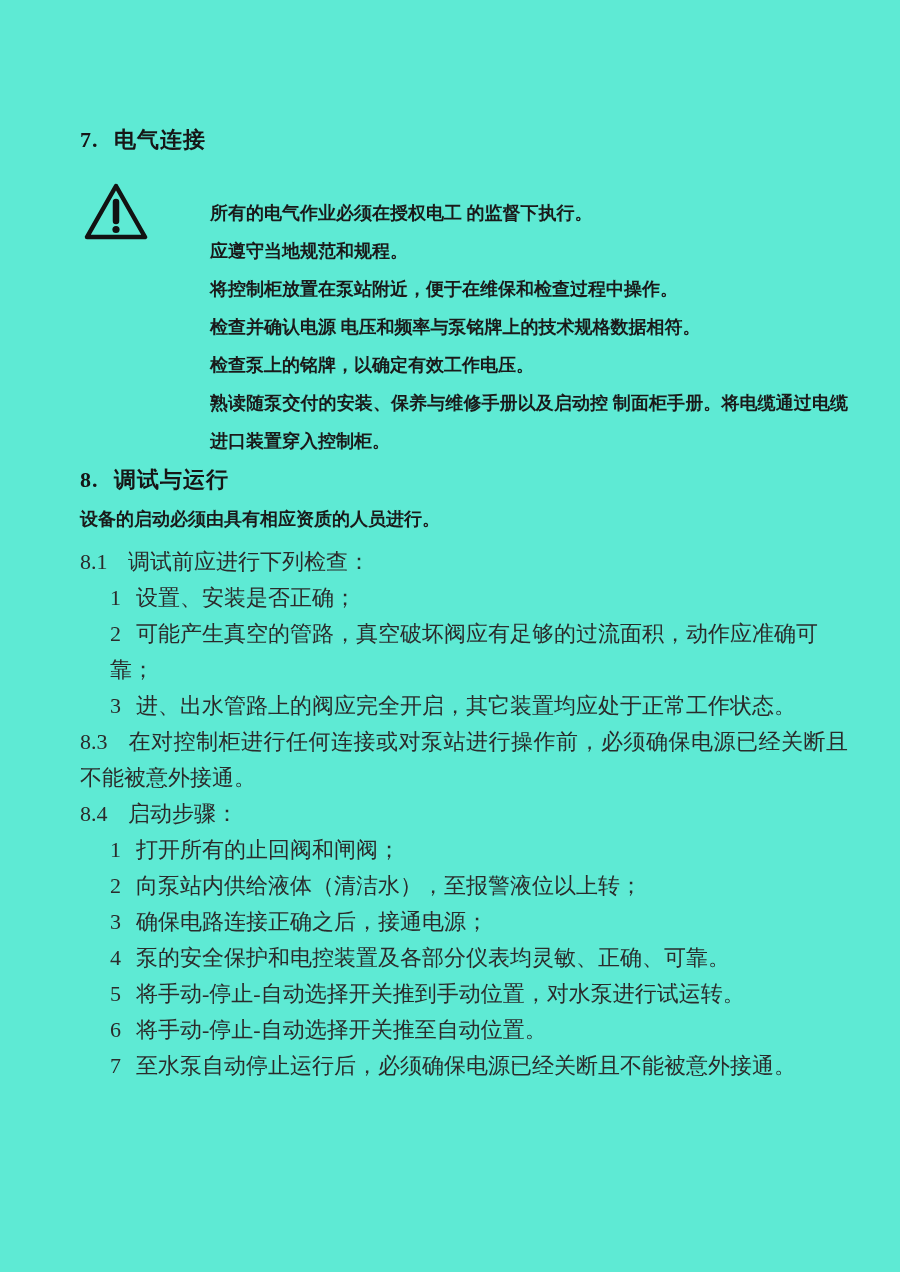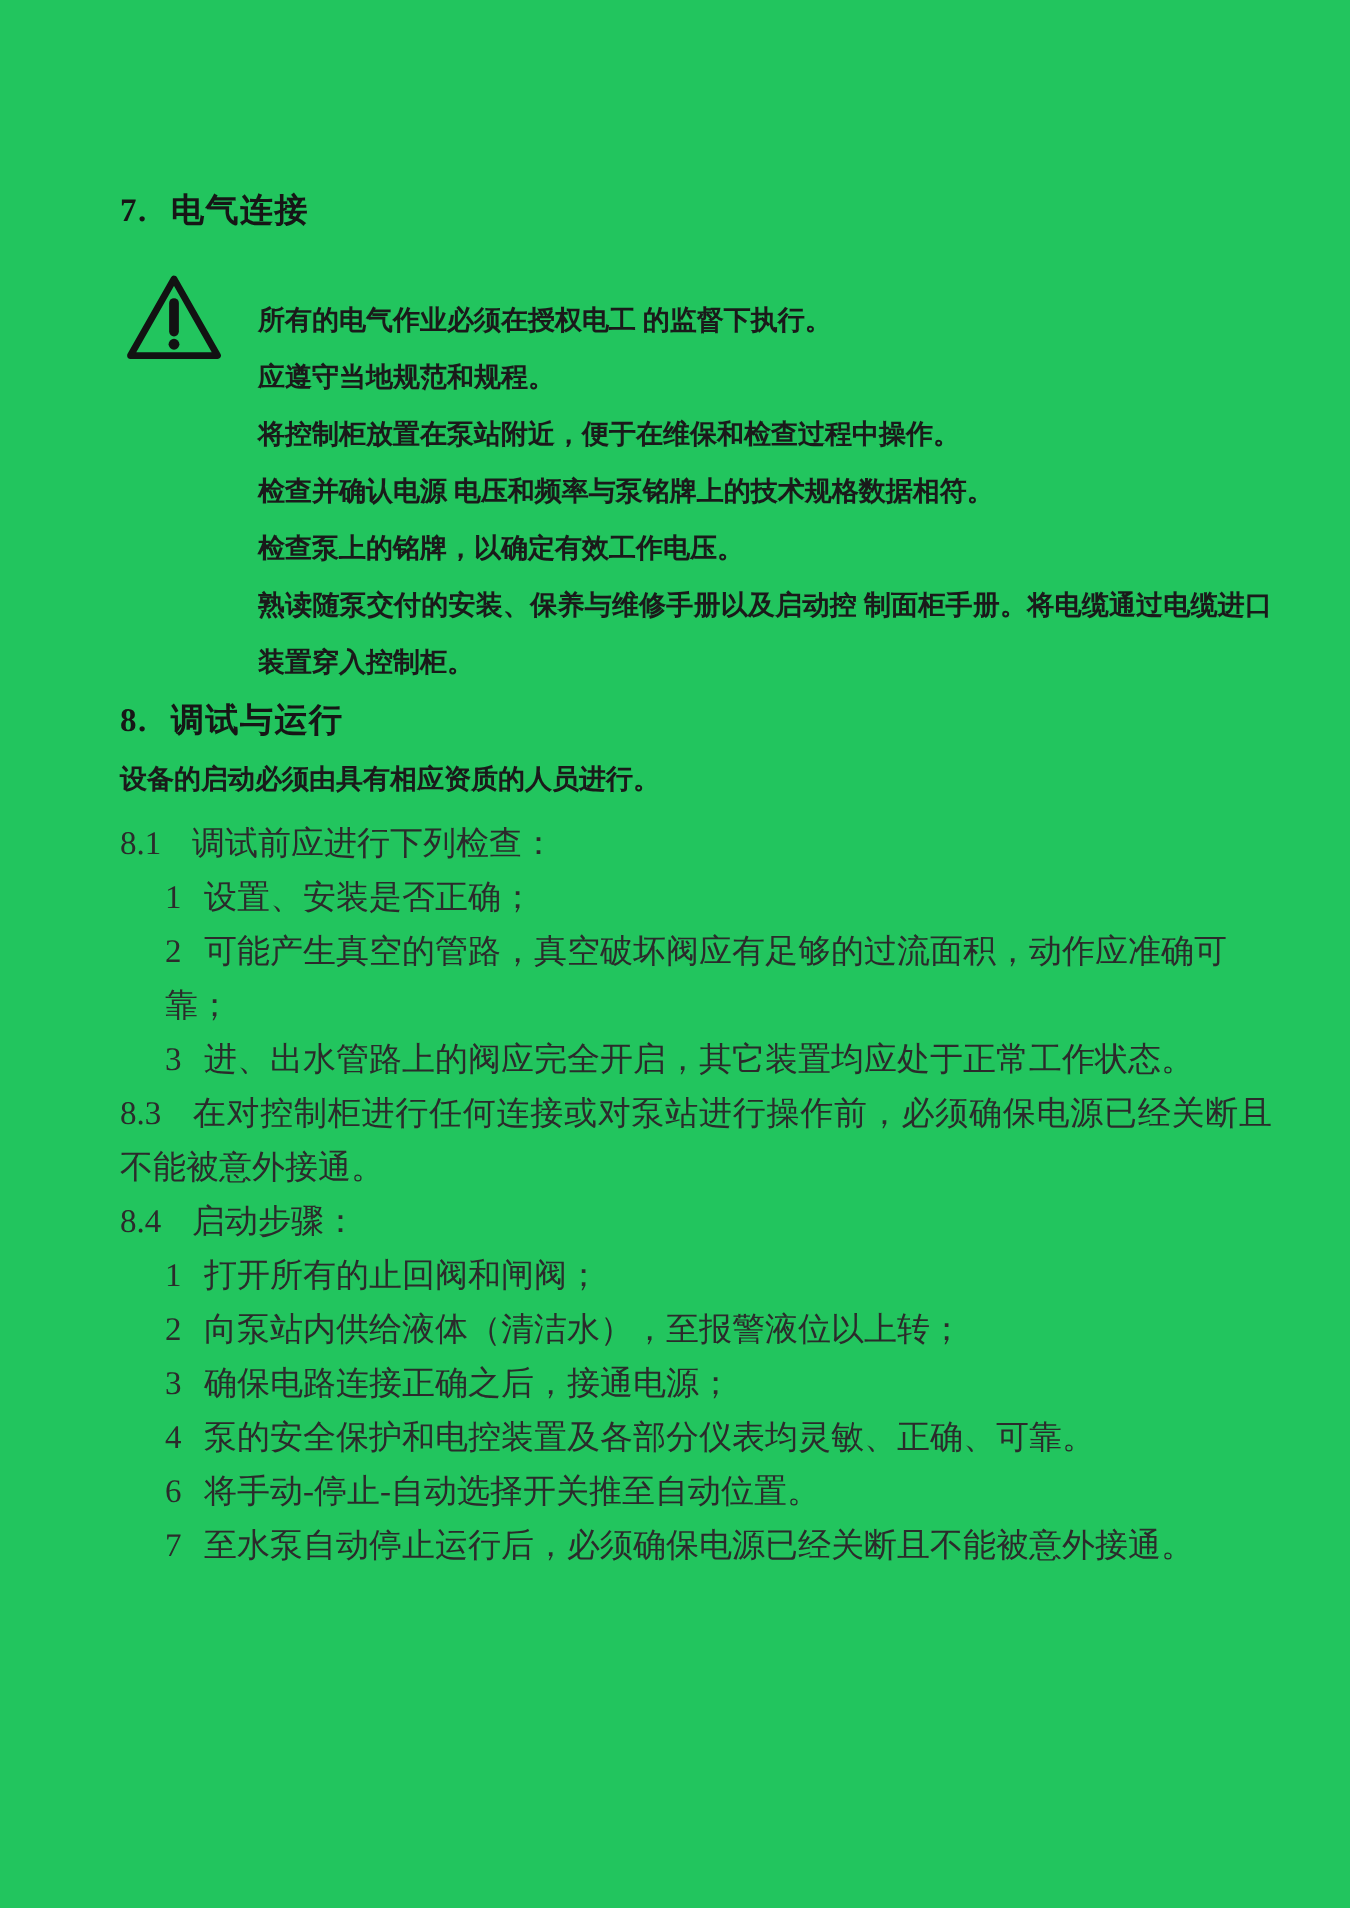--- a/index.html
+++ b/index.html
@@ -1,37 +1,37 @@
 <!DOCTYPE html>
 <html><head>
 <meta charset="utf-8">
 <style>
   html,body { margin:0; padding:0; }
   .page {
     position: relative;
     width: 900px;
     height: 1272px;
-    background: #22c55e;
+    background: #5eead4;
     color: #1c1c1c;
     font-family: "Liberation Serif", "DejaVu Serif", serif;
     overflow: hidden;
   }
   .content { padding: 126px 52px 0 80px; }
 
   h1.sec {
     font-size: 22px;
     font-weight: bold;
     margin: 0;
     line-height: 28px;
     color: #161616;
     letter-spacing: 1px;
   }
   h1.sec .h-num { display:inline-block; min-width:34px; }
 
-  .warning { display: flex; margin-top: 40px; }
+  .warning { display: flex; margin-top: 40px; gap: 38px; }
   .w-icon { width: 64px; flex: 0 0 64px; margin-top: -12px; margin-left: 4px; }
   .w-text { margin-left: 24px; width: 678px; }
   .w-text p {
     margin: 0;
     line-height: 38px;
     font-size: 18px;
     font-weight: bold;
     text-align: justify;
     color: #1a1a1a;
   }
@@ -120,20 +120,23 @@
       <div class="sub">
         <span class="num">2</span><span>向泵站内供给液体（清洁水），至报警液位以上转；</span>
       </div>
       <div class="sub">
         <span class="num">3</span><span>确保电路连接正确之后，接通电源；</span>
       </div>
       <div class="sub">
         <span class="num">4</span><span>泵的安全保护和电控装置及各部分仪表均灵敏、正确、可靠。</span>
       </div>
       <div class="sub">
+        <span class="num">5</span><span>将手动-停止-自动选择开关推到手动位置，对水泵进行试运转。</span>
+      </div>
+      <div class="sub">
         <span class="num">6</span><span>将手动-停止-自动选择开关推至自动位置。</span>
       </div>
       <div class="sub">
         <span class="num">7</span><span>至水泵自动停止运行后，必须确保电源已经关断且不能被意外接通。</span>
       </div>
 
     </div>
   </div>
 </div>
 

